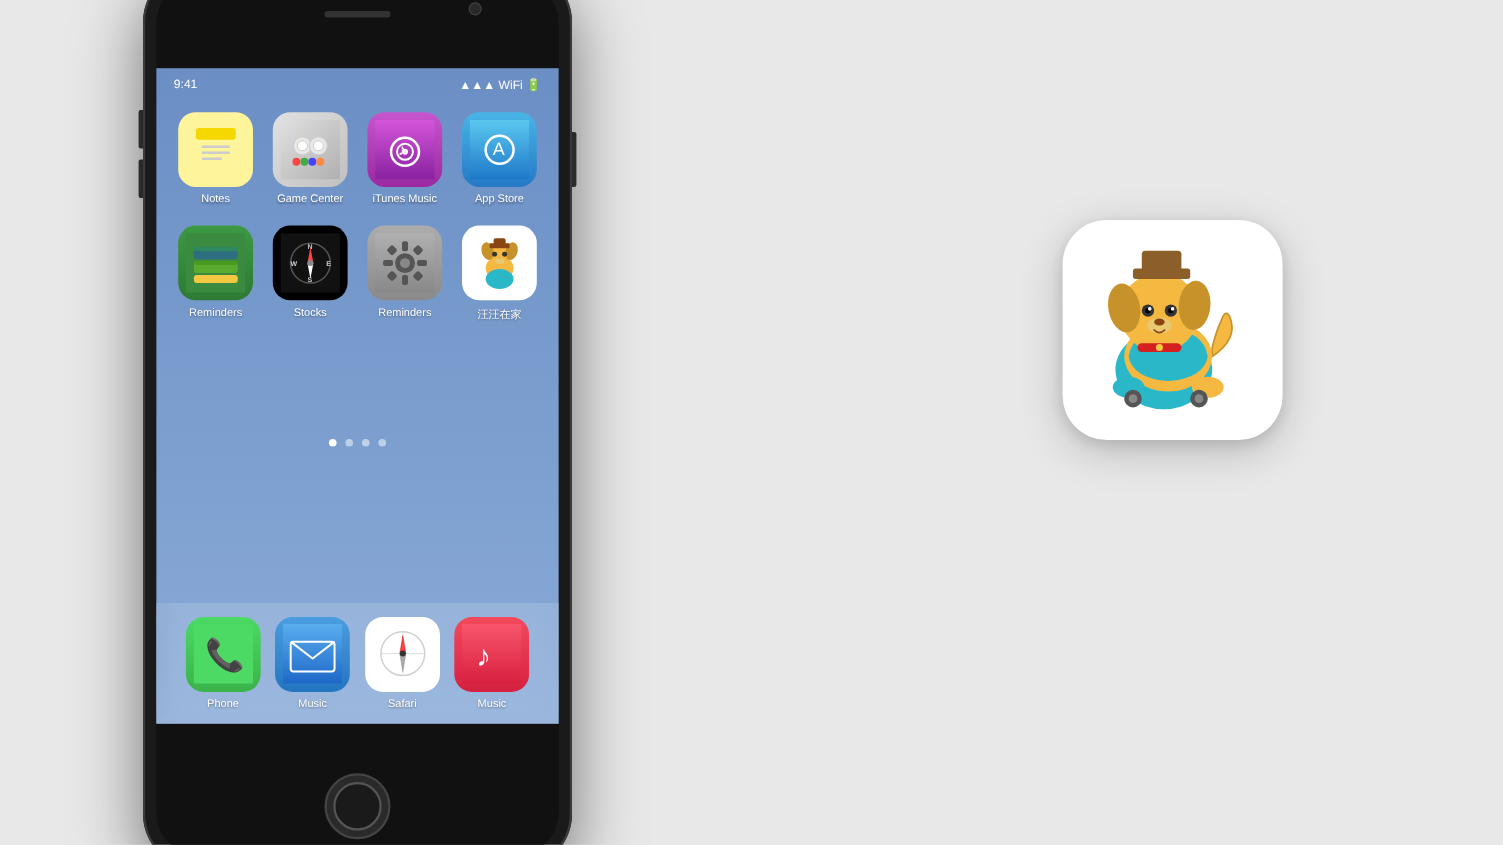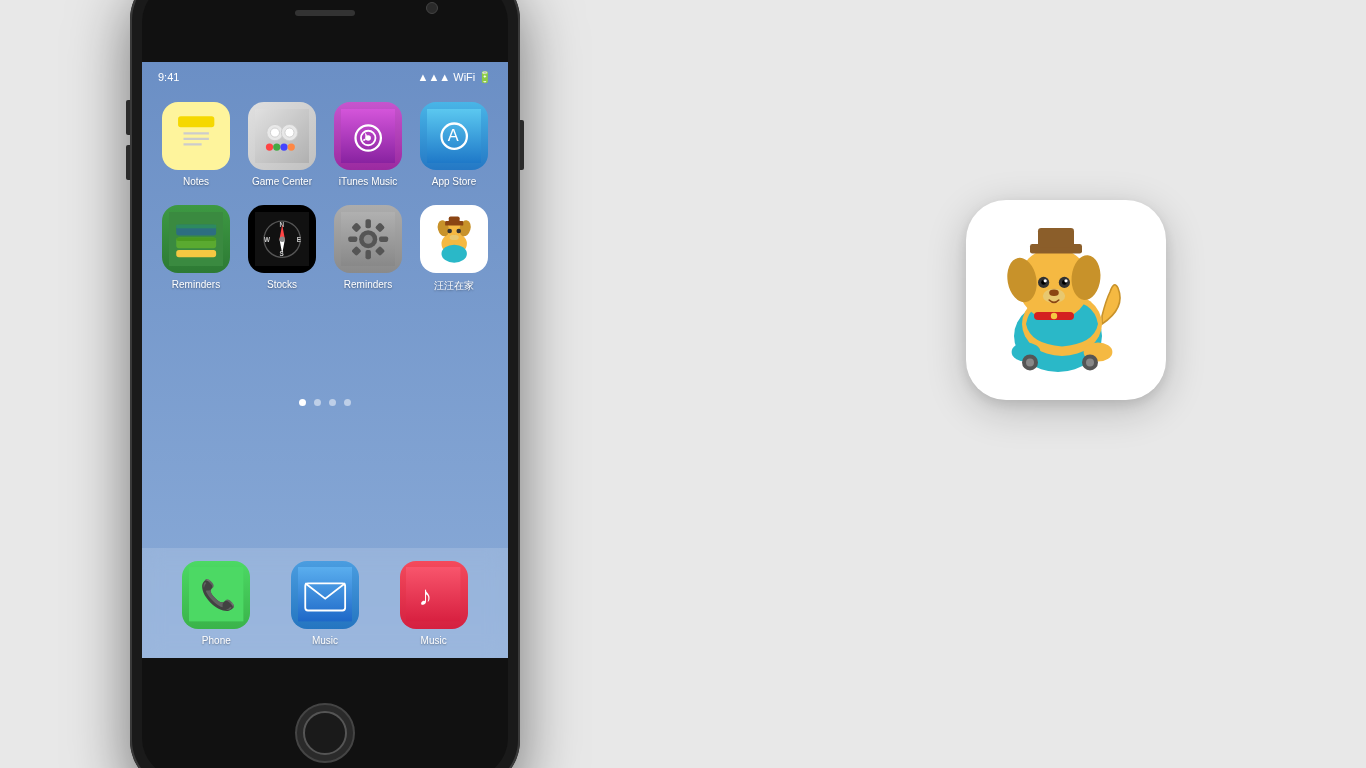--- a/index.html
+++ b/index.html
@@ -507,20 +507,37 @@
                 </linearGradient>
               </defs>
               <rect width="60" height="60" fill="url(#mailGrad)"></rect>
               <rect x="8" y="18" width="44" height="30" rx="3" fill="none" stroke="white" stroke-width="2"></rect>
               <polyline points="8,18 30,35 52,18" fill="none" stroke="white" stroke-width="2"></polyline>
             </svg>
           </div>
           <span class="app-label">Music</span>
         </div>
 
+        <div class="app-item">
+          <div class="app-icon icon-safari">
+            <svg viewBox="0 0 60 60" xmlns="http://www.w3.org/2000/svg">
+              <rect width="60" height="60" fill="white"></rect>
+              <circle cx="30" cy="30" r="22" fill="none" stroke="#ddd" stroke-width="1.5"></circle>
+              <circle cx="30" cy="30" r="22" fill="none" stroke="#ccc" stroke-width="1"></circle>
+
+              <line x1="30" y1="8" x2="30" y2="52" stroke="#ddd" stroke-width="1"></line>
+              <line x1="8" y1="30" x2="52" y2="30" stroke="#ddd" stroke-width="1"></line>
+
+              <polygon points="30,12 33,30 30,32 27,30" fill="#f44" stroke="#d00" stroke-width="0.5"></polygon>
+              <polygon points="30,48 33,30 30,32 27,30" fill="#aaa" stroke="#888" stroke-width="0.5"></polygon>
+              <circle cx="30" cy="30" r="3" fill="#333"></circle>
+            </svg>
+          </div>
+          <span class="app-label">Safari</span>
+        </div>
 
         <div class="app-item">
           <div class="app-icon icon-music">
             <svg viewBox="0 0 60 60" xmlns="http://www.w3.org/2000/svg">
               <defs>
                 <linearGradient id="musGrad" x1="0%" y1="0%" x2="0%" y2="100%">
                   <stop offset="0%" style="stop-color:#f8556c"></stop>
                   <stop offset="100%" style="stop-color:#d82040"></stop>
                 </linearGradient>
               </defs>

